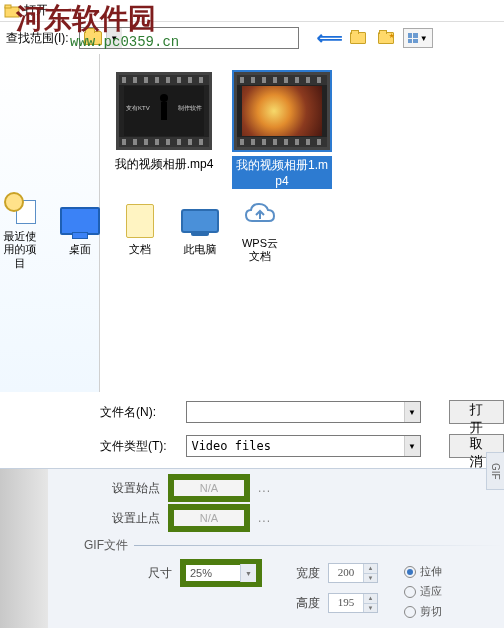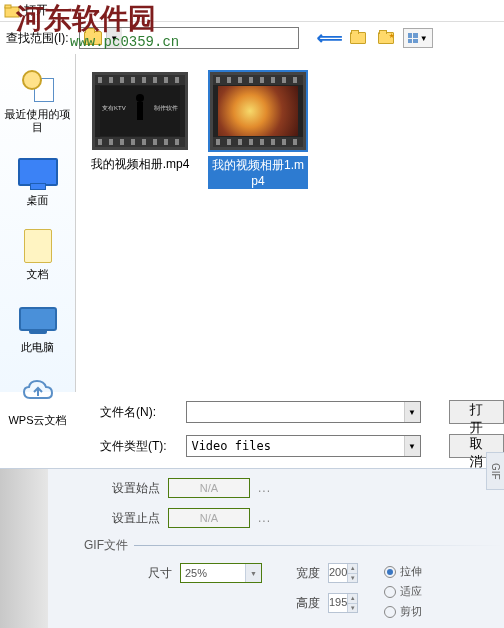--- a/index.html
+++ b/index.html
@@ -19,21 +19,21 @@
 .nav-btn { width: 22px; height: 20px; display: flex; align-items: center; justify-content: center; cursor: pointer; }
 .back-arrow { color: #1e6fd9; font-size: 18px; font-weight: bold; }
 .folder-sm { width: 16px; height: 12px; background: #ffd96b; border: 1px solid #c9a227; border-radius: 1px; position: relative; }
 .folder-sm::before { content: ""; position: absolute; top: -3px; left: 0; width: 6px; height: 3px; background: #ffd96b; border: 1px solid #c9a227; border-bottom: none; }
 .folder-sm.star::after { content: "★"; position: absolute; font-size: 7px; color: #d88c00; top: -1px; right: -2px; }
 .view-btn { border: 1px solid #aaa; padding: 2px 4px; display: flex; align-items: center; gap: 2px; background: #f5f5f5; }
 .grid-icon { display: grid; grid-template-columns: 1fr 1fr; gap: 1px; width: 10px; height: 10px; }
 .grid-icon span { background: #6b9bd1; }
 .view-arrow { font-size: 8px; }
 .main-area { display: flex; height: 338px; }
-.sidebar { width: 76px; background: linear-gradient(to bottom, #fff, #f0f8ff); border-right: 1px solid #d0d0d0; display: flex; flex-direction: column; align-items: center; padding-top: 14px; gap: 20px; }
+.sidebar { width: 100px; background: linear-gradient(to bottom, #fff, #f0f8ff); border-right: 1px solid #d0d0d0; display: flex; flex-direction: row; align-items: center; padding-top: 14px; gap: 20px; }
 .sidebar-item { display: flex; flex-direction: column; align-items: center; gap: 4px; cursor: pointer; text-align: center; font-size: 11px; line-height: 1.2; }
 .sidebar-icon { width: 40px; height: 36px; display: flex; align-items: center; justify-content: center; }
 .clock-doc { width: 32px; height: 32px; position: relative; }
 .clock-doc .doc { position: absolute; right: 0; bottom: 0; width: 20px; height: 24px; background: #fff; border: 1px solid #5a8fc7; }
 .clock-doc .clk { position: absolute; left: 0; top: 0; width: 20px; height: 20px; border-radius: 50%; background: #ffe28a; border: 2px solid #c9a227; }
 .desktop-icon { width: 40px; height: 28px; background: #3b82f6; border: 2px solid #1e5fb3; border-radius: 2px; position: relative; }
 .desktop-icon::after { content: ""; position: absolute; bottom: -6px; left: 50%; transform: translateX(-50%); width: 14px; height: 5px; background: #3b82f6; border: 1px solid #1e5fb3; }
 .doc-icon { width: 28px; height: 34px; background: #fff4c2; border: 1px solid #d4b84a; border-radius: 2px; }
 .pc-icon { width: 38px; height: 24px; background: #4a90d9; border: 2px solid #2c6cb0; border-radius: 3px; position: relative; }
 .pc-icon::after { content: ""; position: absolute; bottom: -5px; left: 50%; transform: translateX(-50%); width: 18px; height: 3px; background: #2c6cb0; border-radius: 0 0 2px 2px; }
@@ -60,30 +60,30 @@
 .form-label { width: 80px; text-align: left; }
 .form-input { border: 1px solid #7a7a7a; height: 22px; width: 245px; padding: 0 4px; font-family: inherit; font-size: 12px; }
 .form-input.combo { display: flex; align-items: center; background: #fff; padding: 0; }
 .combo-text { flex: 1; padding-left: 4px; font-family: "SimSun", monospace; }
 .combo-arrow { width: 16px; height: 20px; background: #e8e8e8; border-left: 1px solid #ccc; display: flex; align-items: center; justify-content: center; font-size: 8px; }
 .side-btn { border: 1px solid #888; background: #efefef; height: 24px; padding: 0 14px; margin-left: 18px; cursor: pointer; }
 .lower-panel { background: #f0f3f8; border-top: 1px solid #c5d0de; padding: 8px 0 10px 60px; color: #555; position: relative; }
 .lower-panel::before { content: ""; position: absolute; left: 0; top: 0; width: 48px; height: 100%; background: linear-gradient(to right, #c8c8c8, #e6e6e6); }
 .lp-row { display: flex; align-items: center; gap: 8px; margin-bottom: 8px; height: 22px; }
 .lp-label { width: 56px; text-align: right; color: #444; }
-.lp-input { border: 1px solid #4d7c0f; background: #fff; height: 20px; width: 82px; display: flex; align-items: center; padding: 0; }
+.lp-input { border: 6px solid #4d7c0f; background: #fff; height: 28px; width: 82px; display: flex; align-items: center; padding: 0; }
 .lp-input.disabled { background: #f4f4f4; color: #aaa; }
 .lp-text { flex: 1; text-align: center; font-size: 11px; }
 .lp-arrow { width: 16px; height: 18px; background: #e8ecf2; border-left: 1px solid #c5d0de; display: flex; align-items: center; justify-content: center; font-size: 7px; color: #777; }
 .lp-dots { color: #888; letter-spacing: 1px; cursor: pointer; }
 .lp-section { color: #5a5a5a; font-size: 12px; margin: 4px 0 8px 24px; display: flex; align-items: center; gap: 6px; }
 .lp-section .line { flex: 1; height: 1px; background: linear-gradient(to right, #a8b8cc, transparent); }
 .lp-block { display: flex; gap: 26px; }
 .lp-col { }
-.spinner { width: 30px; border: 1px solid #b8c4d4; height: 20px; display: flex; background: #fff; }
+.spinner { width: 50px; border: 1px solid #b8c4d4; height: 20px; display: flex; background: #fff; font-family: Liberation Serif, serif; }
 .spinner-val { flex: 1; text-align: center; padding-top: 2px; font-size: 11px; }
 .spinner-btns { width: 14px; display: flex; flex-direction: column; border-left: 1px solid #c5d0de; }
 .spinner-btns div { flex: 1; background: #e8ecf2; display: flex; align-items: center; justify-content: center; font-size: 6px; color: #777; }
 .spinner-btns div:first-child { border-bottom: 1px solid #c5d0de; }
 .radio-group { display: flex; flex-direction: column; gap: 5px; margin-top: 2px; }
 .radio-item { display: flex; align-items: center; gap: 4px; font-size: 11px; color: #555; }
 .radio { width: 12px; height: 12px; border: 1px solid #888; border-radius: 50%; display: flex; align-items: center; justify-content: center; }
 .radio.checked::after { content: ""; width: 6px; height: 6px; background: #3a76c2; border-radius: 50%; }
 .gif-tab { position: absolute; right: 0; top: 452px; background: #e8ecf2; border: 1px solid #c5d0de; border-right: none; width: 18px; height: 38px; writing-mode: vertical-rl; font-size: 10px; display: flex; align-items: center; justify-content: center; color: #666; }
 </style>

